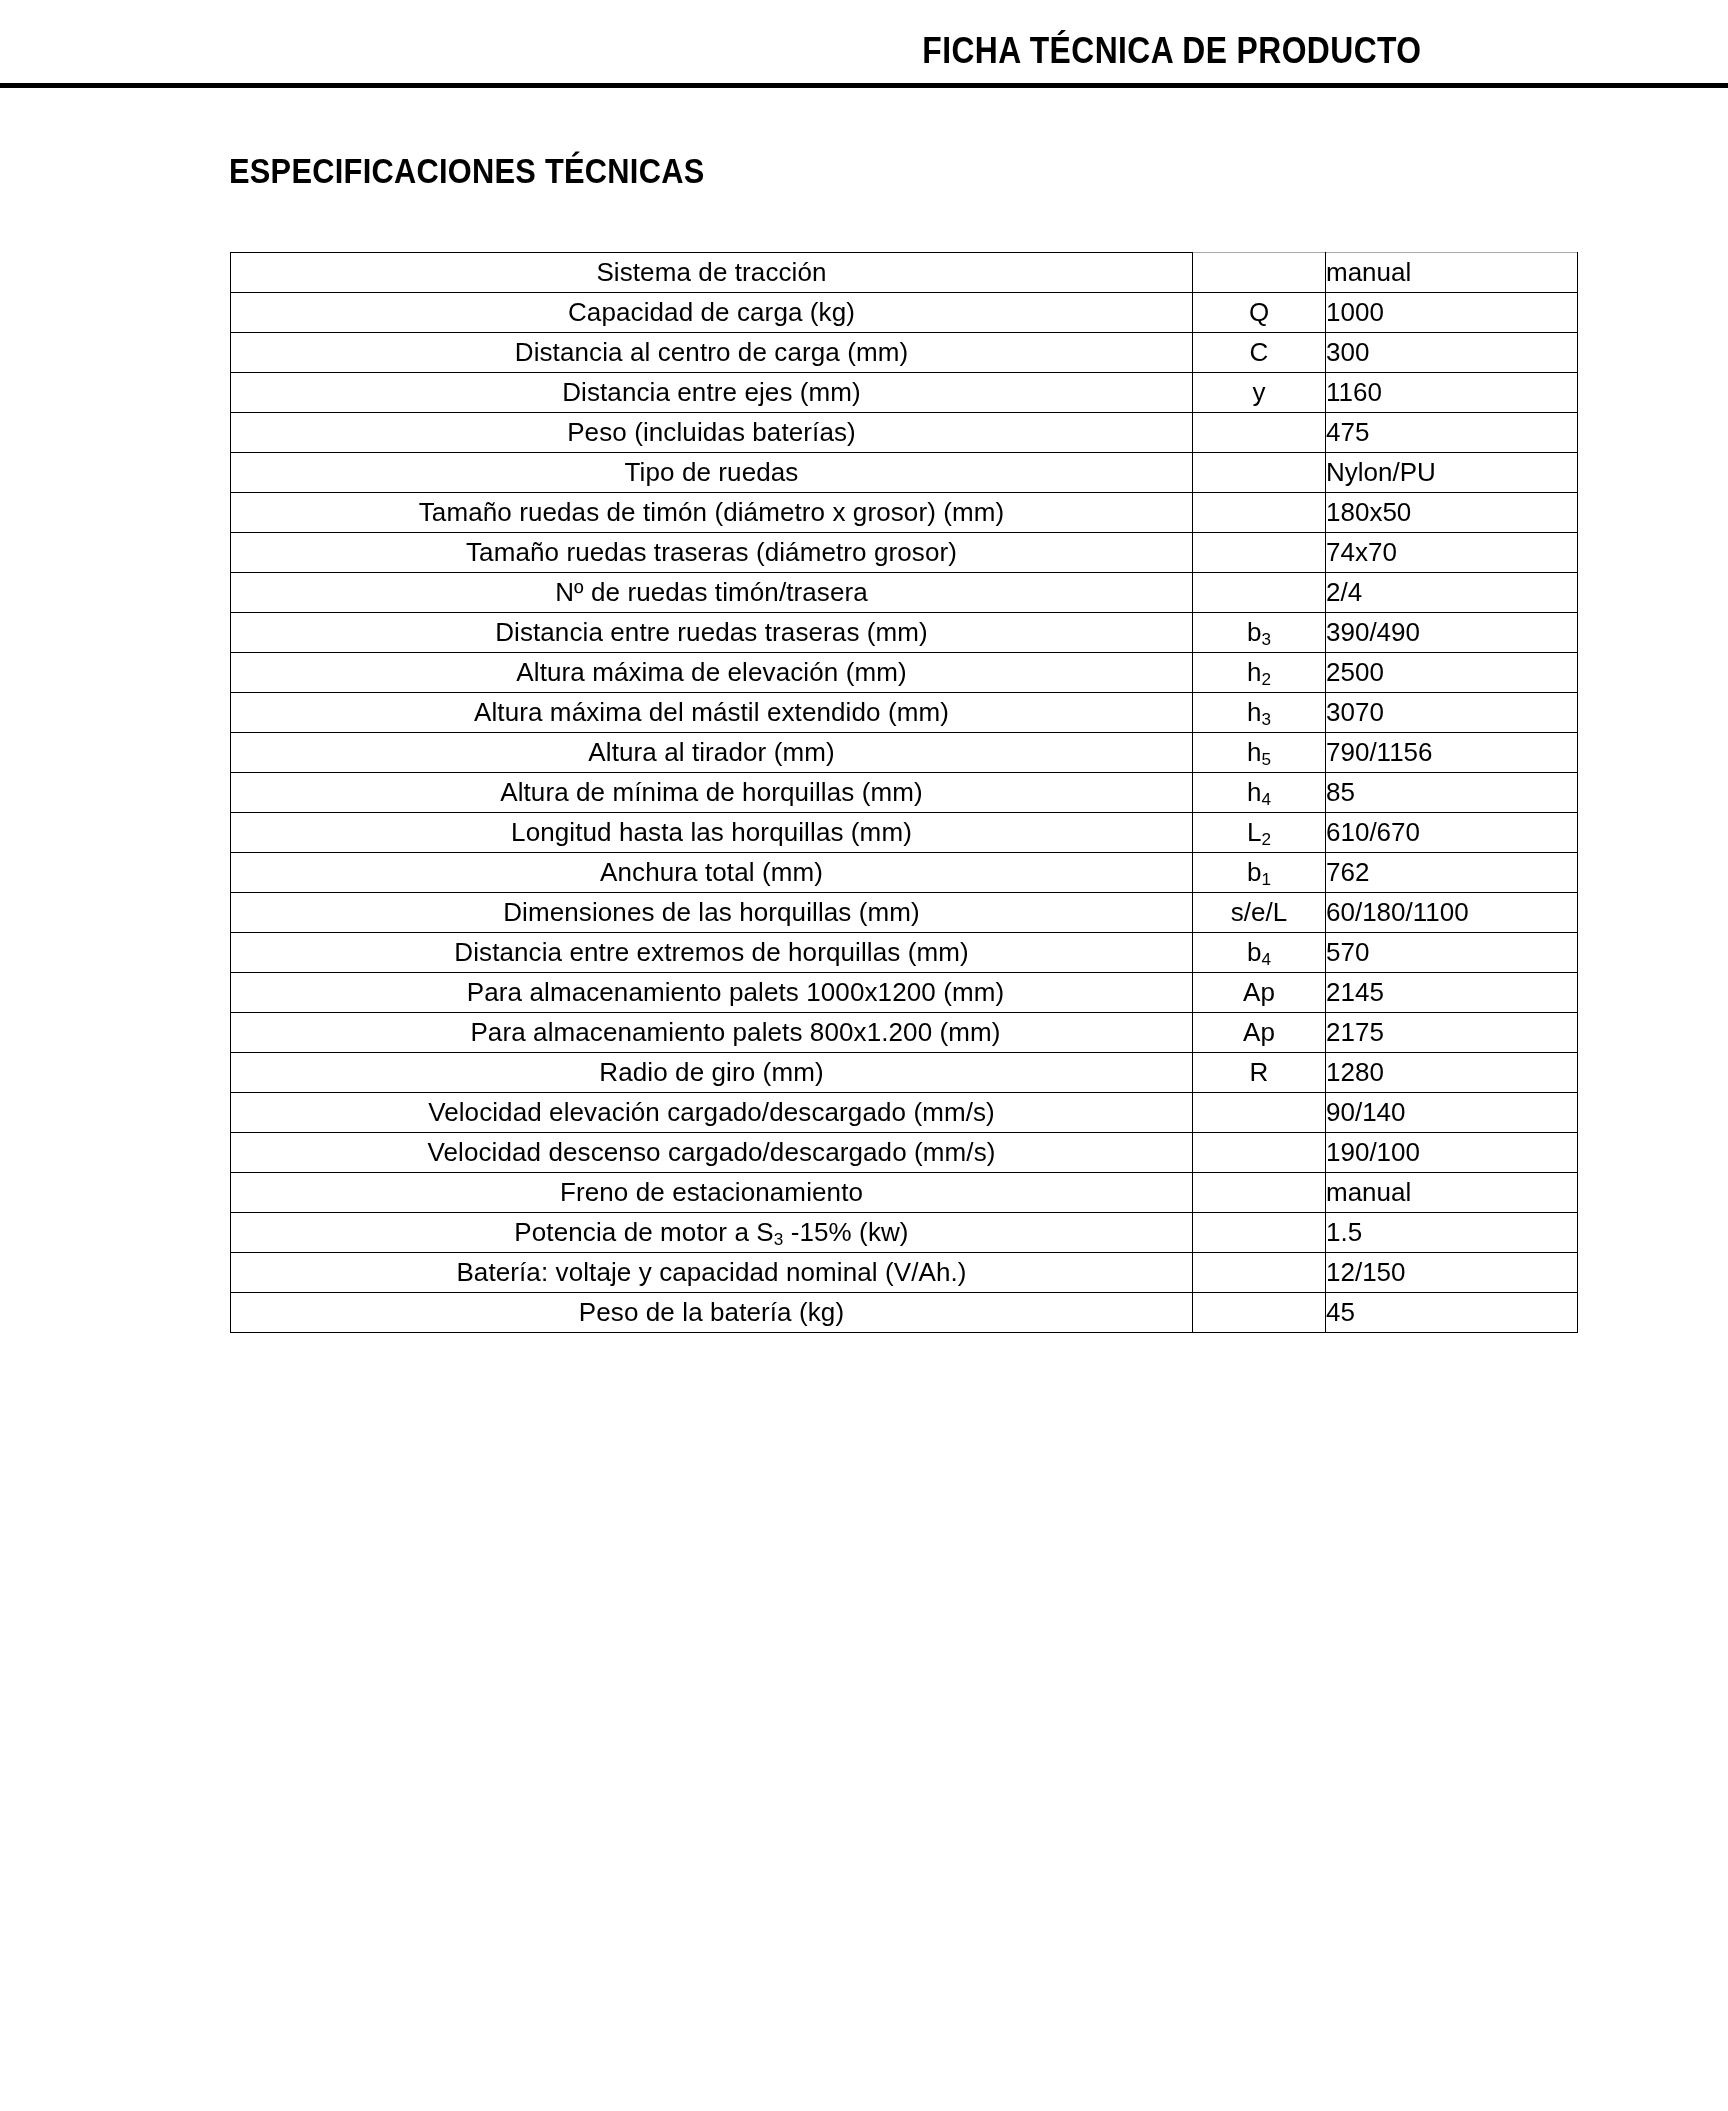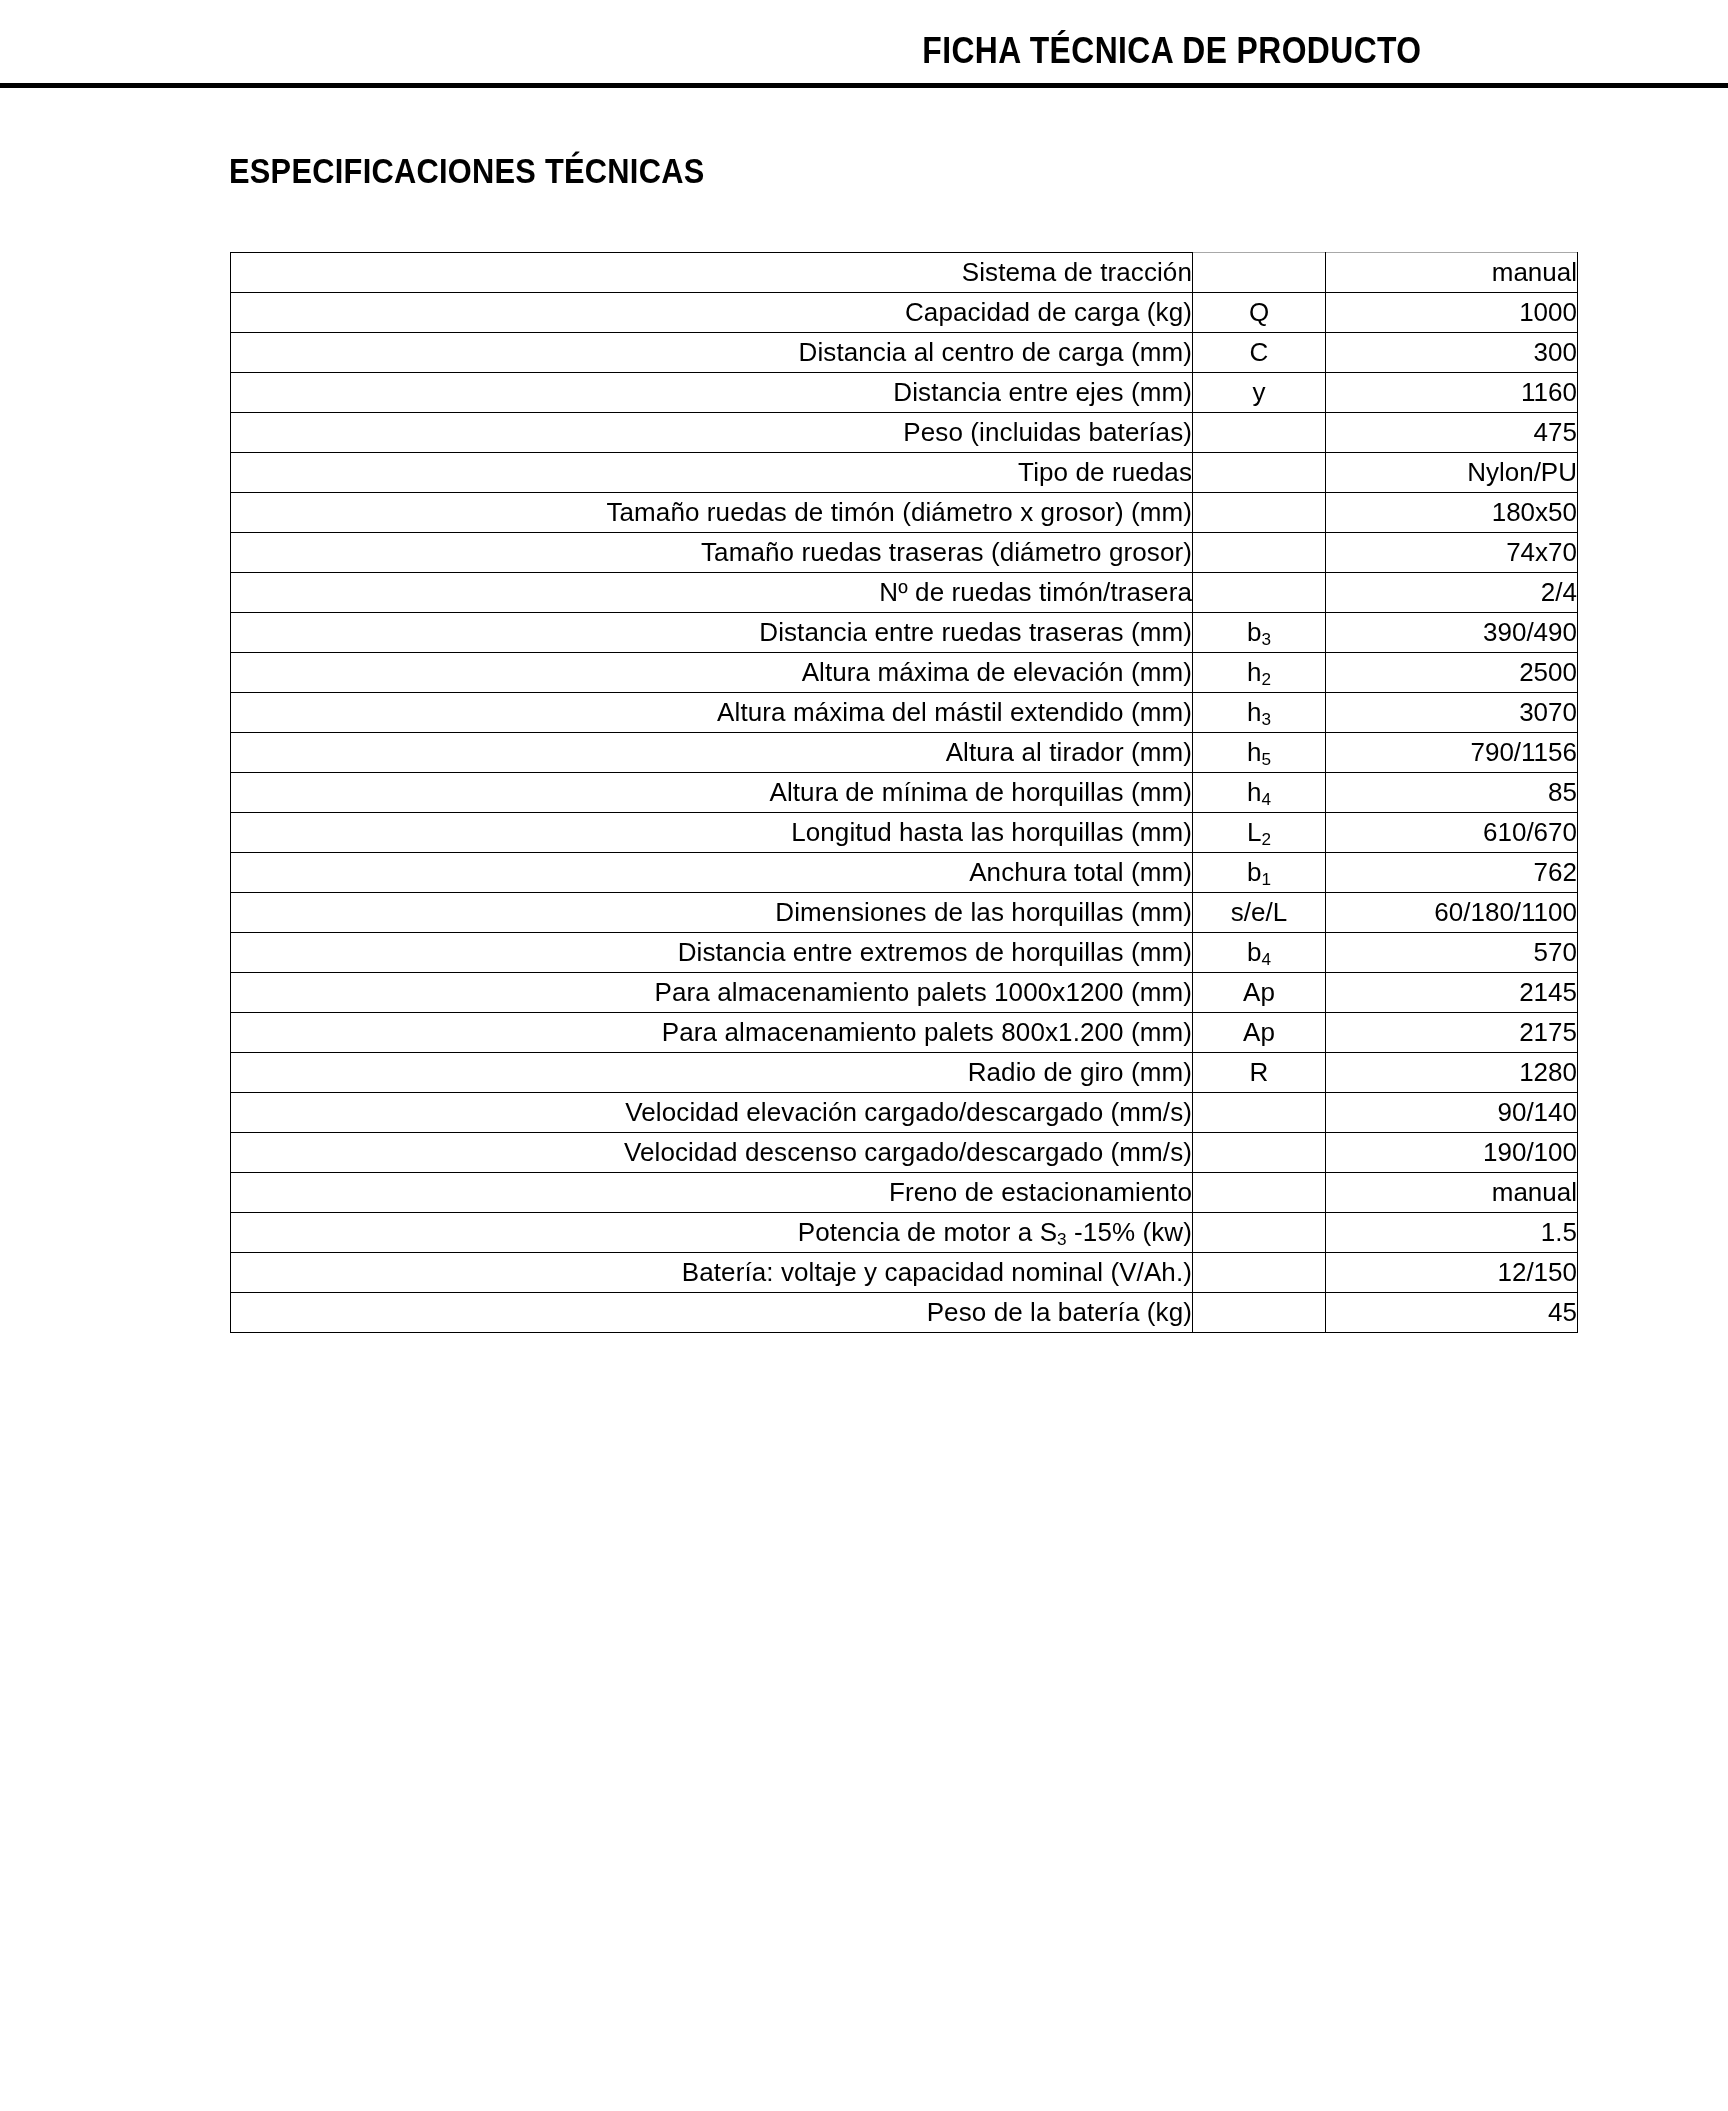--- a/index.html
+++ b/index.html
@@ -83,31 +83,31 @@
     height: 39px;
     padding: 0 0 0 0;
     vertical-align: middle;
     font-size: 26px;
     line-height: 1.05;
     white-space: nowrap;
     overflow: visible;
   }
   td.cell-label {
     padding-left: 16.7px;
-    text-align: right;
+    text-align: center;
     letter-spacing: 0.1px;
   }
   td.cell-label.indent {
     padding-left: 48px;
   }
   td.cell-symbol {
     text-align: center;
   }
   td.cell-value {
-    text-align: right;
+    text-align: left;
   }
   .spec-table sub {
     font-size: 0.66em;
     vertical-align: baseline;
     position: relative;
     top: 0.22em;
   }
   
   tr.first-row td.cell-symbol,
   tr.first-row td.cell-value {

